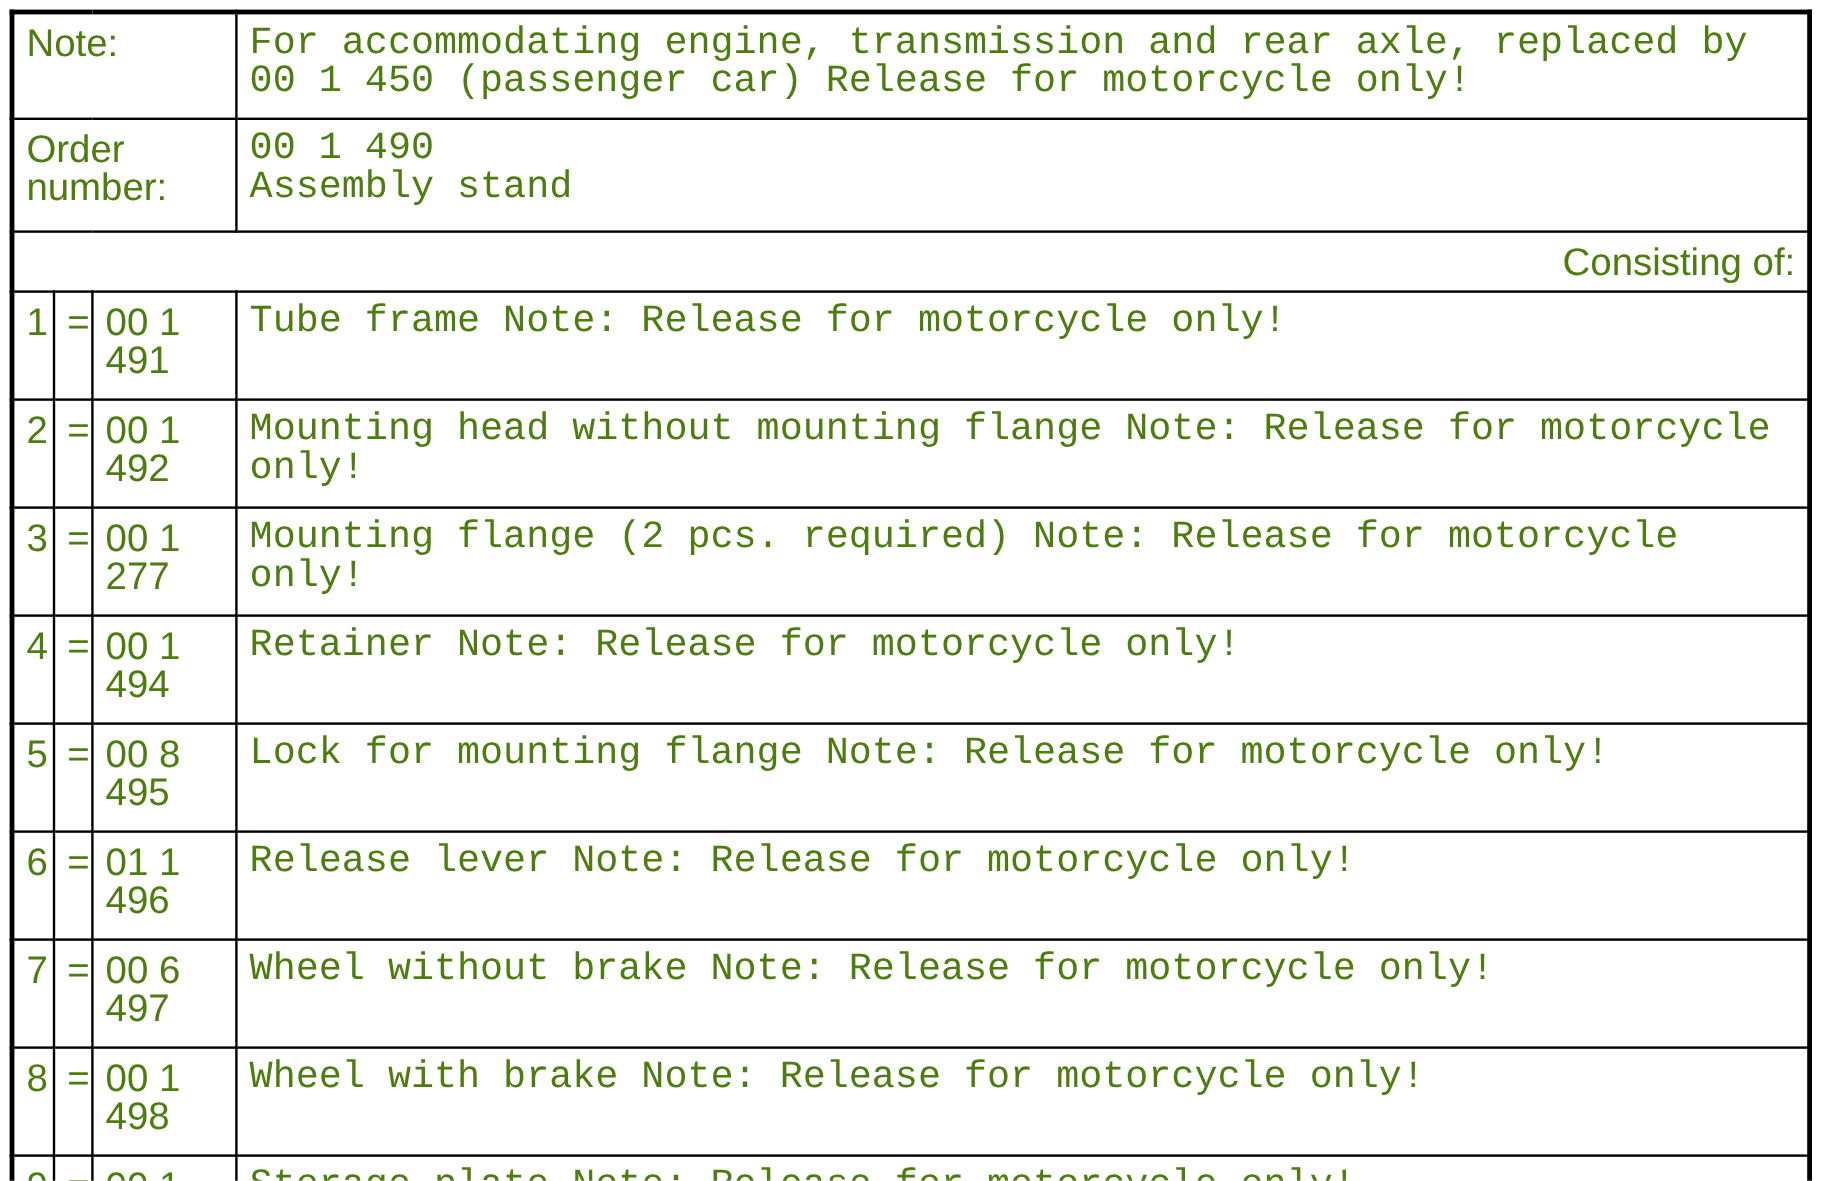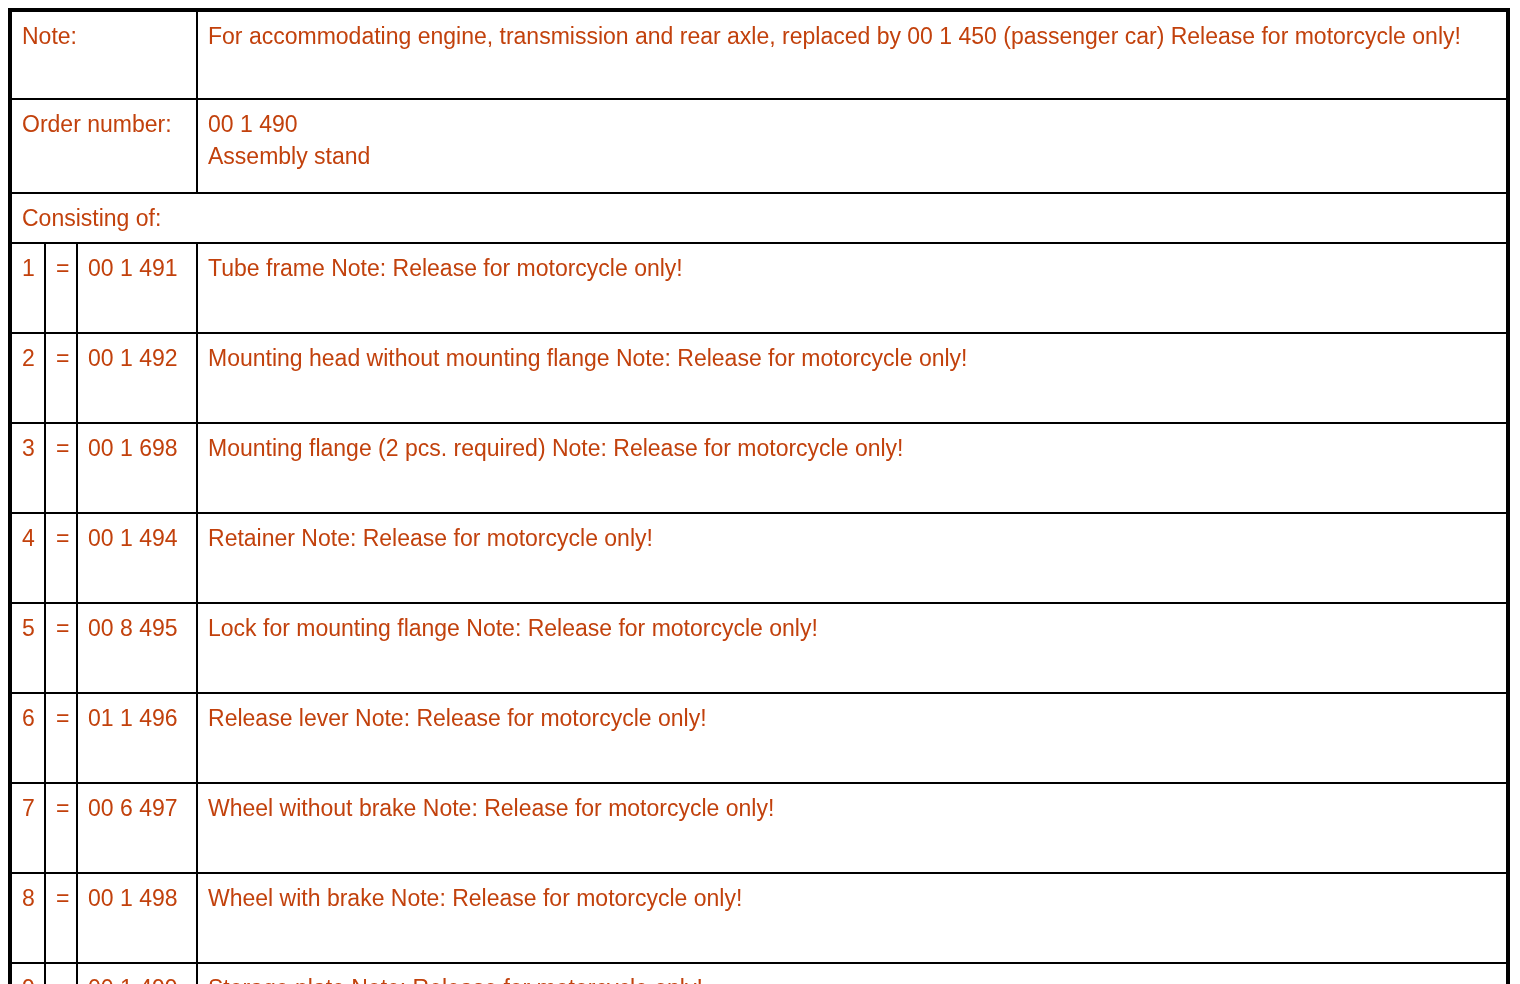--- a/index.html
+++ b/index.html
@@ -8,23 +8,23 @@
     background: #ffffff;
     width: 1520px;
     height: 984px;
     overflow: hidden;
   }
   .sheet {
     position: relative;
     width: 1520px;
     height: 754px;
     font-family: "Liberation Sans", "DejaVu Sans", sans-serif;
-    font-size: 23px;
+    font-size: 32px;
     line-height: 32px;
-    color: #c2410c;
+    color: #4d7c0f;
   }
   table.parts-table {
     position: absolute;
     left: 8px;
     top: 8px;
     width: 1498px;
     border-collapse: collapse;
     table-layout: fixed;
     background: #ffffff;
     border: 4px solid #000000;
@@ -48,35 +48,36 @@
     padding-left: 2px;
     padding-right: 2px;
   }
   td.num-cell {
     padding: 8px 14px 6px 12px;
     word-spacing: normal;
     margin-top: 32px;
   }
   td.desc-cell {
     padding-left: 10px;
+    font-family: Liberation Mono, monospace;
   }
   td.consisting-cell {
     padding-top: 6px;
     padding-bottom: 4px;
   }
   .line {
     display: block;
   }
   col.c-pos  { width: 35px; }
   col.c-eq   { width: 32px; }
   col.c-num  { width: 120px; }
   col.c-desc { width: 1311px; }
   tr.r-note       td { height: 72px; }
   tr.r-order      td { height: 78px; margin-top: 28px; }
-  tr.r-consisting td { height: 34px; }
+  tr.r-consisting td { height: 34px; text-align: right; }
   tr.r-item       td { height: 74px; }
 </style>
 </head>
 <body>
 
 <div class="sheet">
   <table class="parts-table">
     <colgroup>
       <col class="c-pos">
         <col class="c-eq">
@@ -107,21 +108,21 @@
       </tr>
       <tr class="r-item">
         <td class="pos-cell">2</td>
         <td class="eq-cell">=</td>
         <td class="num-cell">00 1 492</td>
         <td class="desc-cell">Mounting head without mounting flange Note: Release for motorcycle only!</td>
       </tr>
       <tr class="r-item">
         <td class="pos-cell">3</td>
         <td class="eq-cell">=</td>
-        <td class="num-cell">00 1 698</td>
+        <td class="num-cell">00 1 277</td>
         <td class="desc-cell">Mounting flange (2 pcs. required) Note: Release for motorcycle only!</td>
       </tr>
       <tr class="r-item">
         <td class="pos-cell">4</td>
         <td class="eq-cell">=</td>
         <td class="num-cell">00 1 494</td>
         <td class="desc-cell">Retainer Note: Release for motorcycle only!</td>
       </tr>
       <tr class="r-item">
         <td class="pos-cell">5</td>

